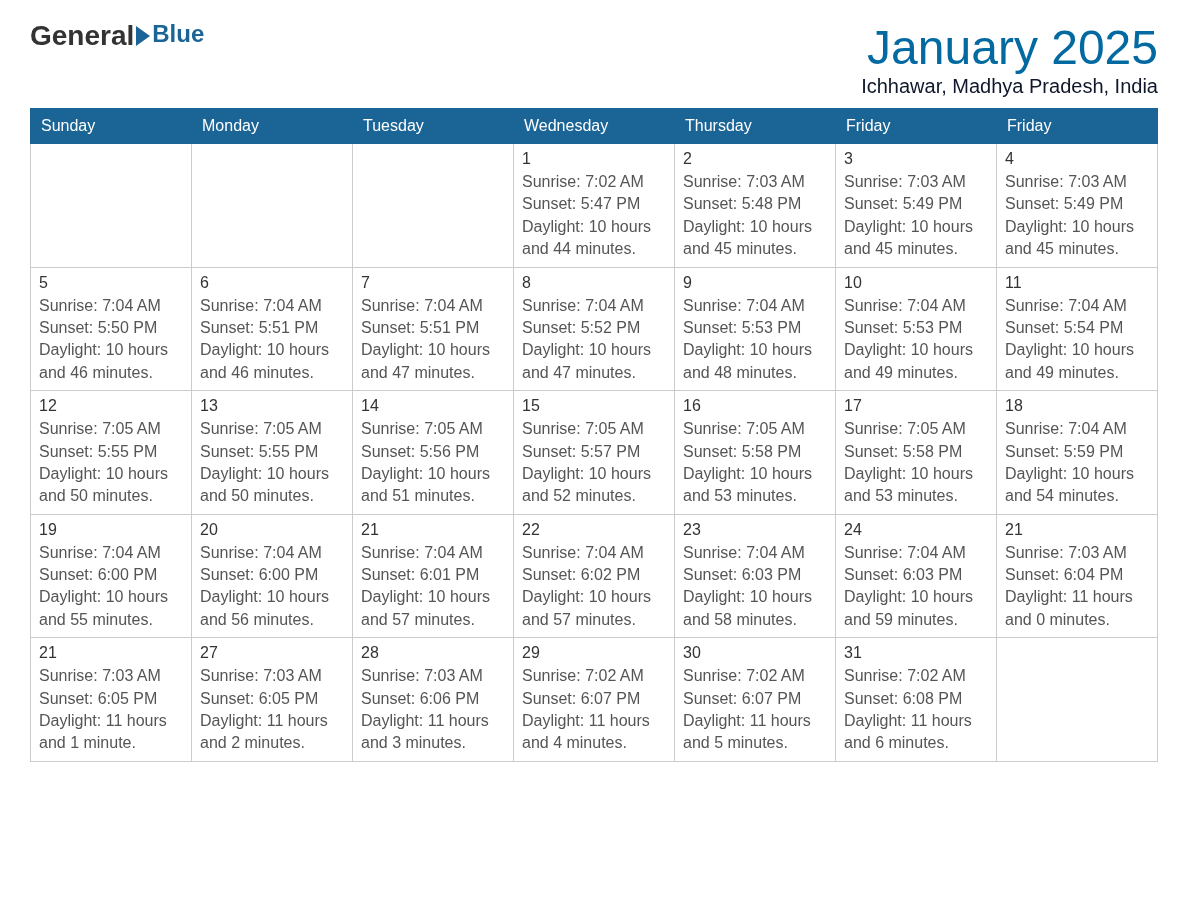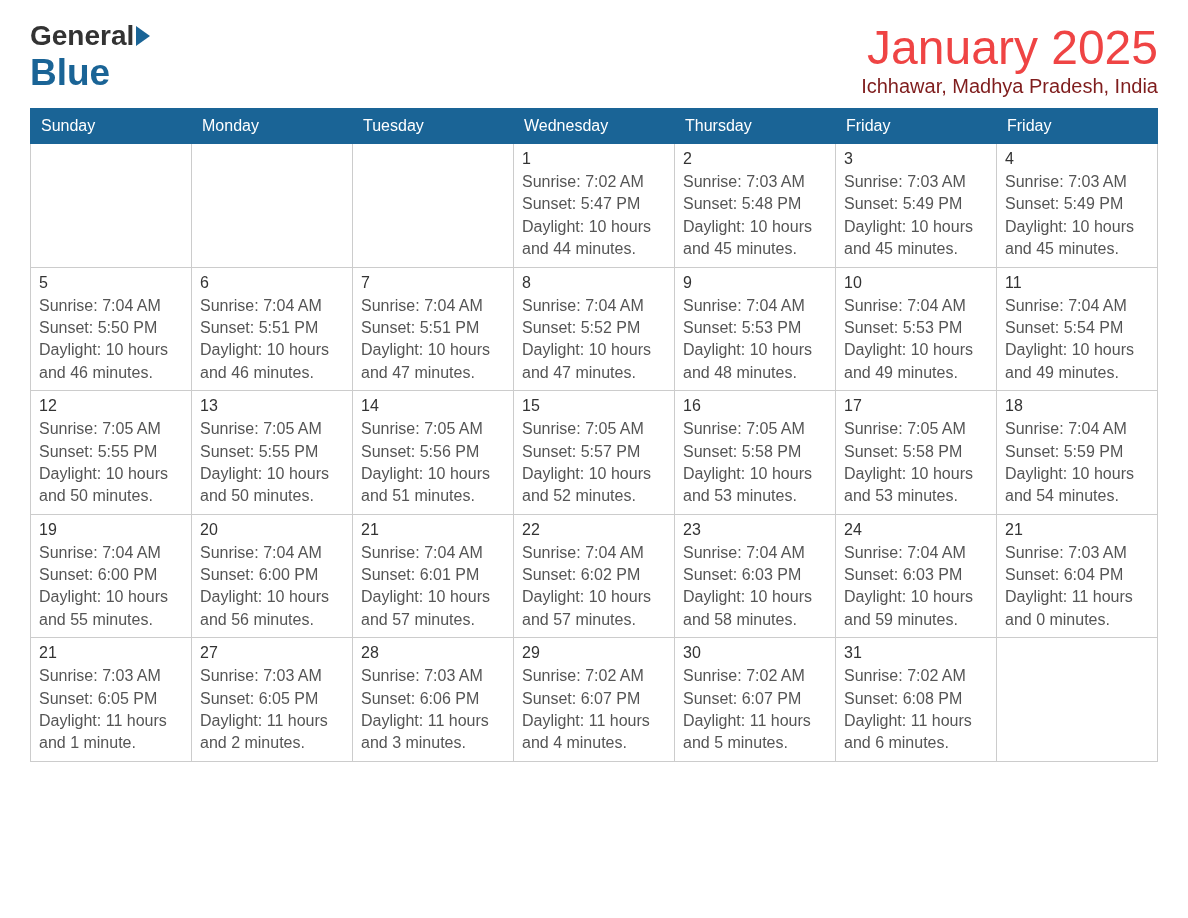--- a/index.html
+++ b/index.html
@@ -11,21 +11,20 @@
       min-height: 918px;
     }
     .header {
       display: flex;
       justify-content: space-between;
       align-items: flex-start;
       margin-bottom: 10px;
     }
     .logo {
       display: flex;
-      flex-direction: column;
       align-items: flex-start;
     }
     .logo-text {
       display: flex;
       align-items: center;
       font-size: 28px;
       font-weight: bold;
       color: #333;
     }
     .logo-general {
@@ -35,34 +34,34 @@
       width: 0;
       height: 0;
       border-left: 14px solid #1a6496;
       border-top: 10px solid transparent;
       border-bottom: 10px solid transparent;
       display: inline-block;
       margin: 0 2px;
     }
     .logo-blue {
       color: #1a6496;
-      font-size: 37px;
+      font-size: 24px;
       font-weight: bold;
     }
     .title-section {
       text-align: right;
     }
     .month-title {
       font-size: 48px;
-      color: #ef4444;
+      color: #0369a1;
       font-weight: normal;
     }
     .location {
       font-size: 20px;
-      color: #7f1d1d;
+      color: #0f172a;
     }
     .calendar {
       width: 100%;
       border-collapse: collapse;
       margin-top: 2px;
     }
     .calendar th {
       background-color: #1a6496;
       color: #fff;
       padding: 8px 10px;

